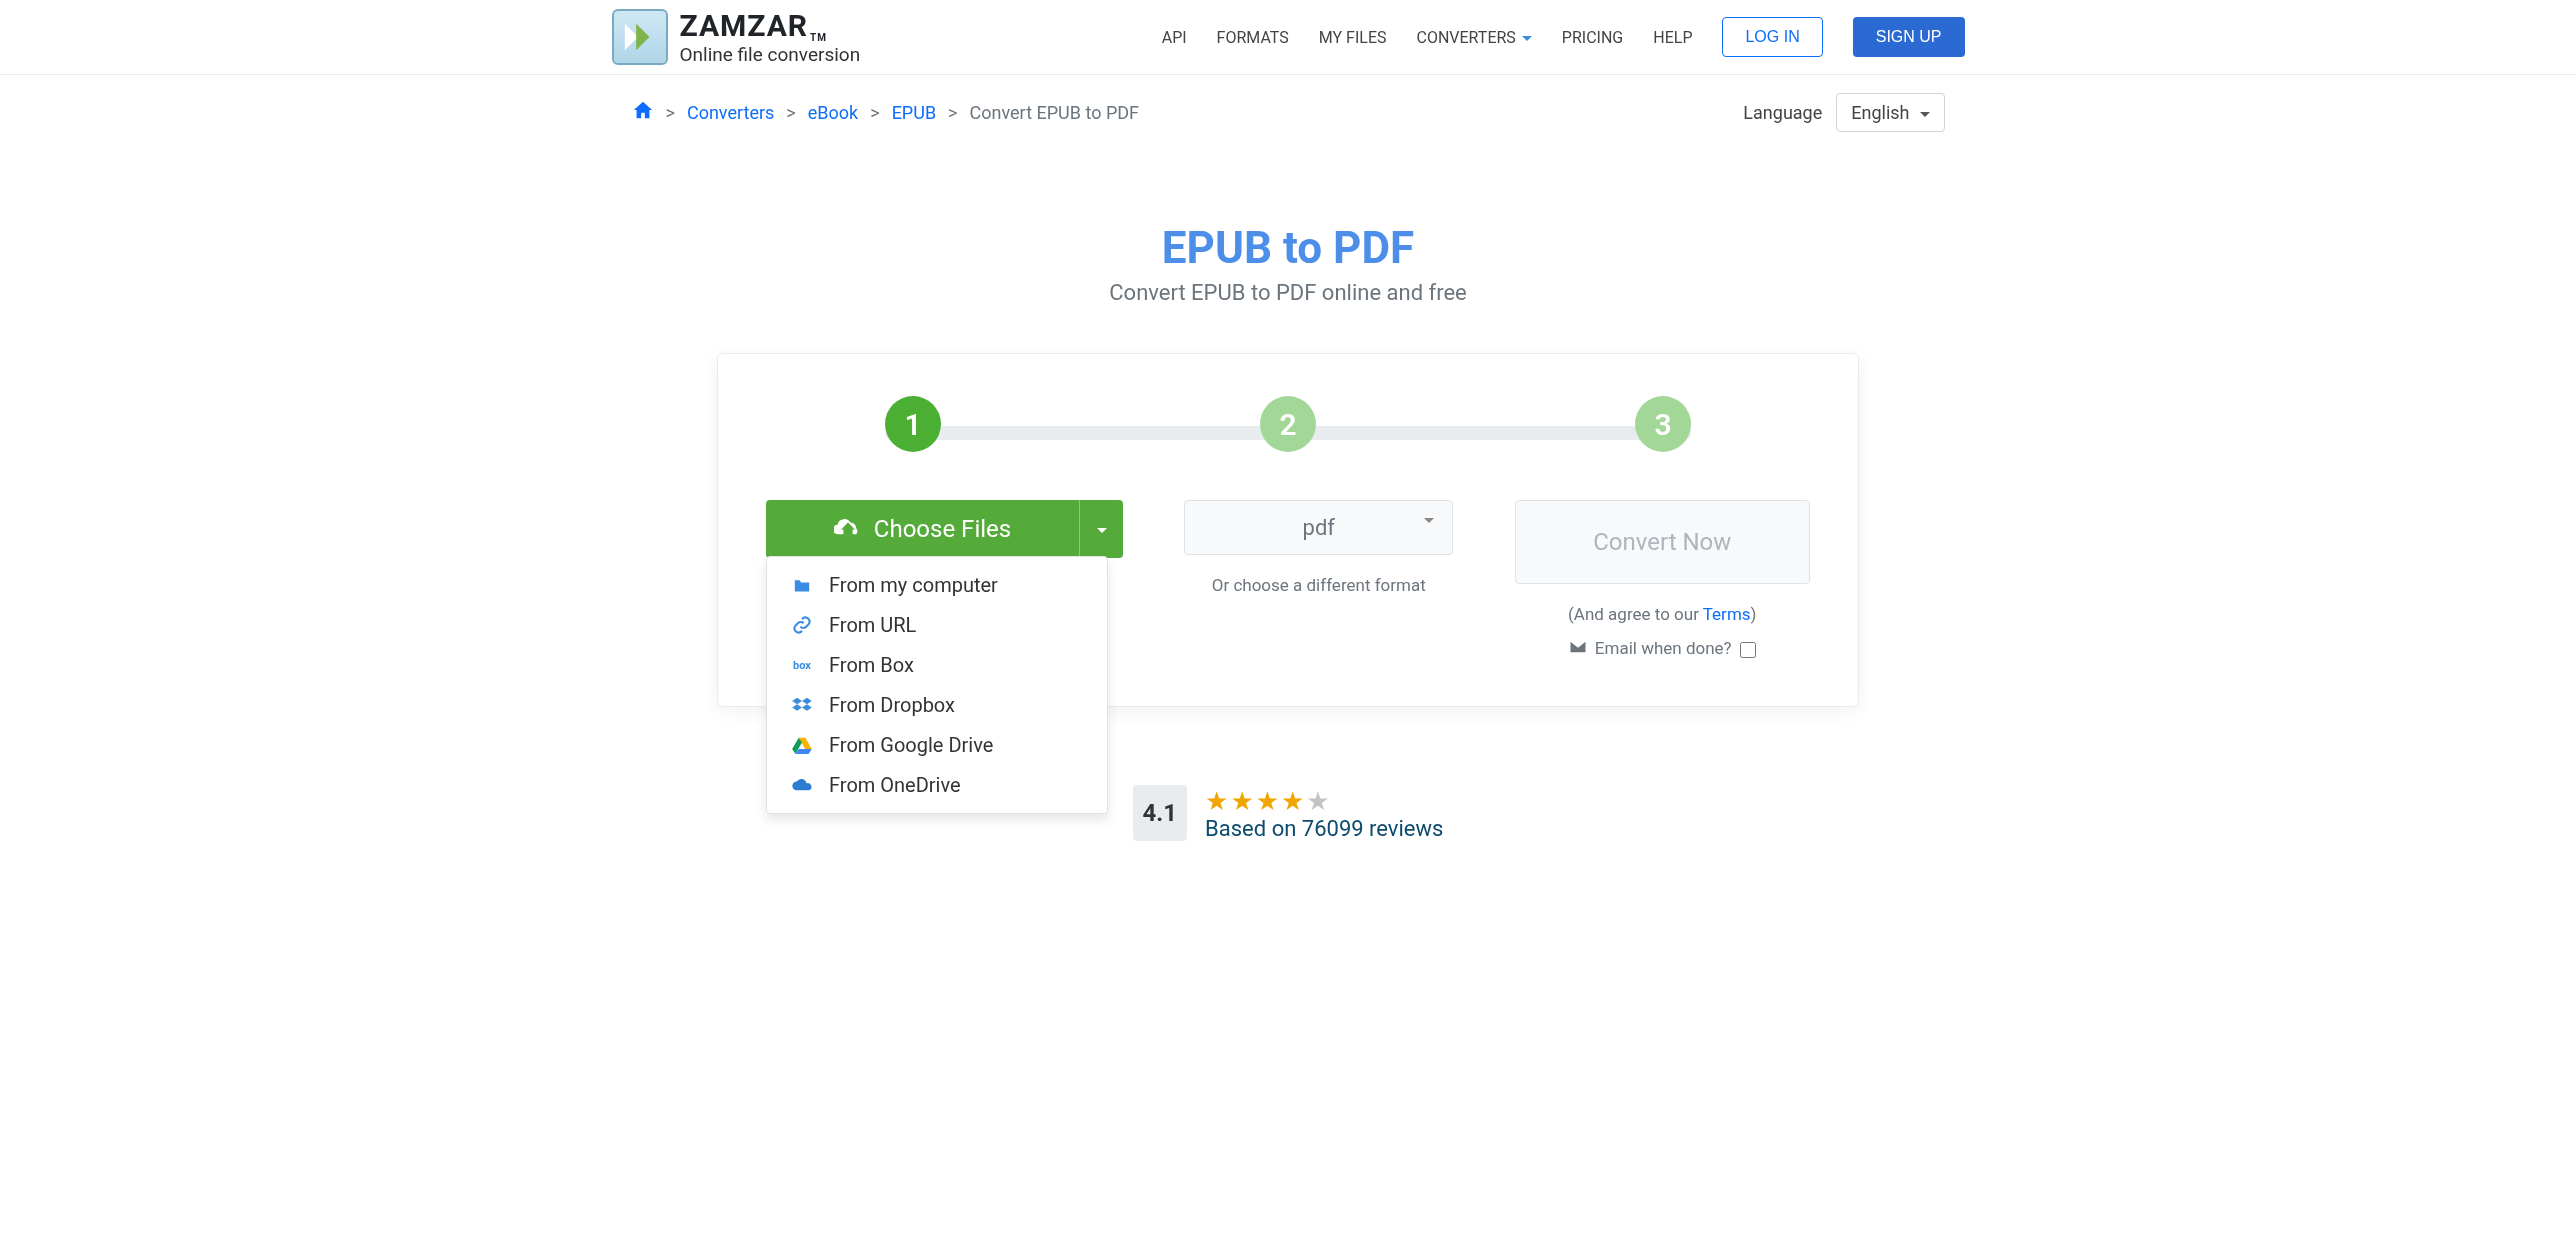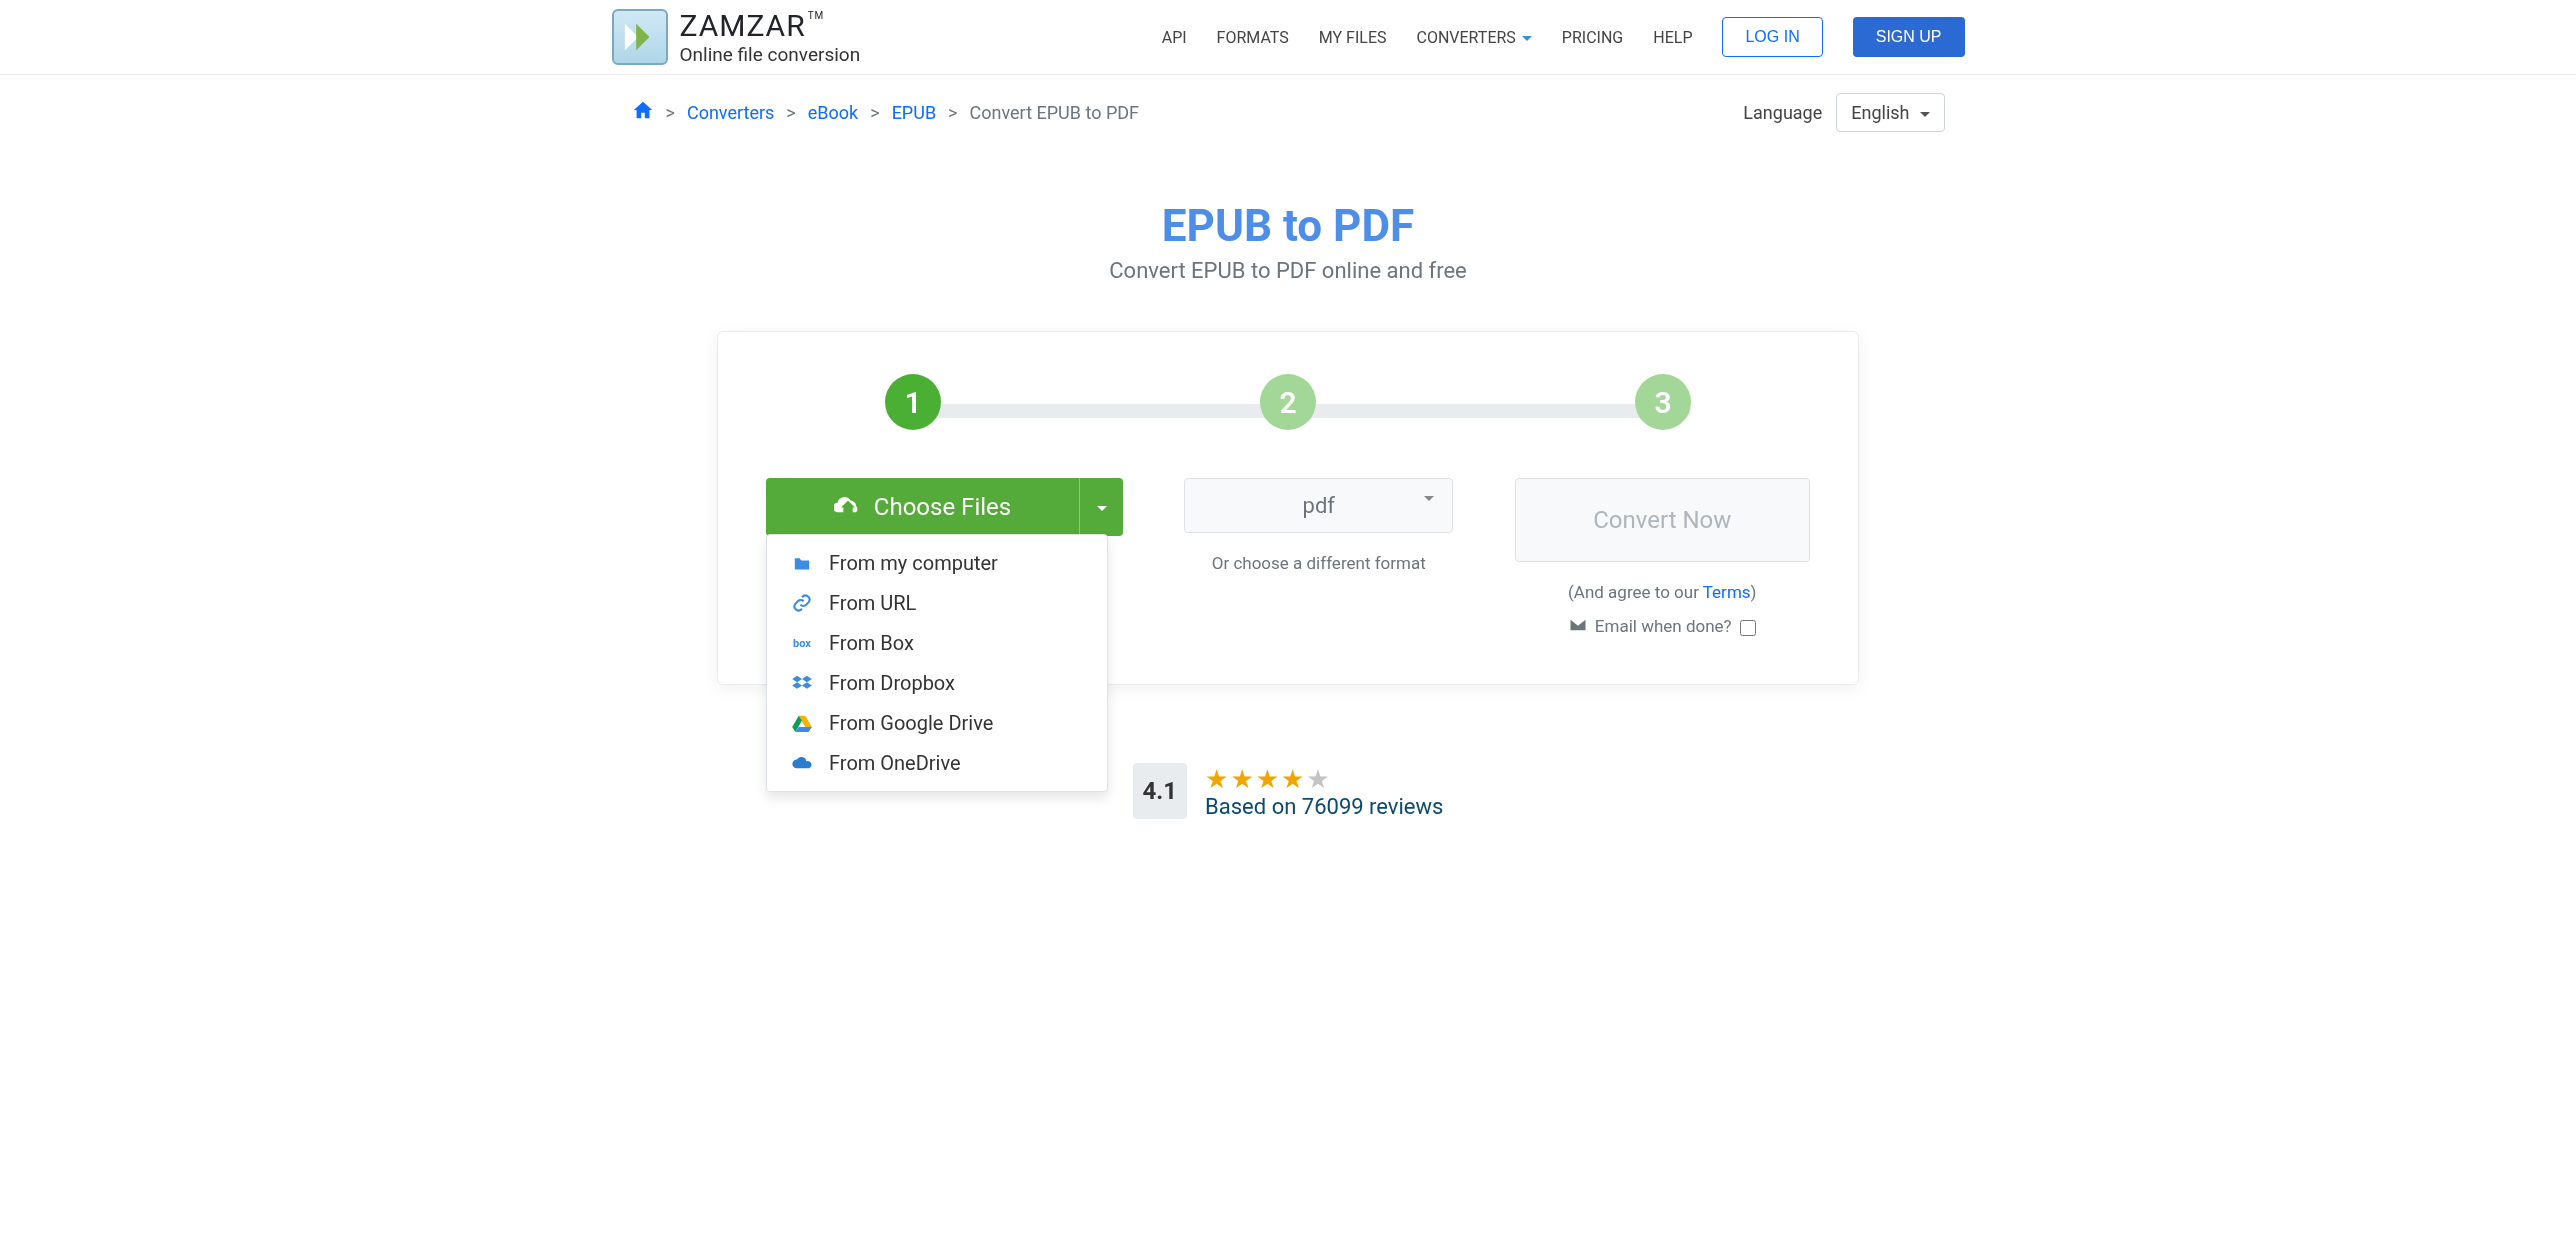--- a/index.html
+++ b/index.html
@@ -4,38 +4,38 @@
 <style>
 * { box-sizing: border-box; margin: 0; padding: 0; }
 body { font-family: -apple-system, BlinkMacSystemFont, "Segoe UI", Roboto, Helvetica, Arial, sans-serif; color: #212529; background: #fff; }
 .container { max-width: 1353px; margin: 0 auto; padding: 0 20px; }
 header { border-bottom: 1px solid #e9ecef; }
 .header-inner { display: flex; align-items: center; justify-content: space-between; padding: 8px 0; }
 .logo-wrap { display: flex; align-items: center; gap: 12px; }
 .logo-icon { width: 56px; height: 56px; background: linear-gradient(#d0e8f5,#b0d6e8); border: 2px solid #7aa9c4; border-radius: 6px; display:flex; align-items:center; justify-content:center; }
 .logo-icon svg { width: 38px; height: 38px; }
 .logo-text { display: flex; flex-direction: column; }
-.logo-title { font-size: 30px; font-weight: 400; letter-spacing: 1px; display:flex; align-items:flex-start; }
+.logo-title { font-size: 30px; font-weight: 700; letter-spacing: 1px; display:flex; align-items:flex-end; }
 .logo-tm { font-size: 10px; margin-left: 2px; margin-top:2px; }
 .logo-sub { font-size: 19px; color: #333; }
 nav { display: flex; align-items: center; gap: 30px; }
 .nav-link { font-size: 16px; color: #444; cursor: pointer; display:flex; align-items:center; gap:6px; }
 .caret { width:0; height:0; border-left:5px solid transparent; border-right:5px solid transparent; border-top:5px solid #3a8de0; margin-top:3px;}
 .btn { padding: 10px 22px; border-radius: 4px; font-size: 16px; font-weight: 500; cursor: pointer; border:1px solid transparent; }
 .btn-outline { color:#0d6efd; border-color:#0d6efd; background:#fff; }
 .btn-primary { background:#2c6ad3; color:#fff; }
 .subbar { padding: 18px 0; }
 .subbar-inner { display:flex; justify-content:space-between; align-items:center; }
 .breadcrumb { display:flex; align-items:center; gap:12px; font-size:18px; color:#6c757d; }
 .breadcrumb a { color:#0d6efd; cursor:pointer; }
 .home-icon { color:#0d6efd; font-size:22px; }
 .lang-wrap { display:flex; align-items:center; gap:14px; font-size:18px; }
 .lang-label { color:#444; }
 .lang-select { border:1px solid #ced4da; border-radius:4px; padding:8px 14px; display:flex; align-items:center; gap:10px; cursor:pointer; color:#444; }
-.hero { text-align:center; margin-top:50px; }
+.hero { text-align:center; margin-top:72px; }
 .hero h1 { font-size:44px; font-weight:700; color:#4d8fe8; }
 .hero p { font-size:22px; color:#6c757d; margin-top:6px; }
 .card { margin:48px auto 0; background:#fff; border:1px solid #e9ecef; border-radius:6px; padding:42px 48px 48px; box-shadow:0 4px 18px rgba(0,0,0,0.06); position:relative; width:1142px; }
 .steps { display:flex; align-items:center; justify-content:space-between; position:relative; margin:0 119px 48px; }
 .step-line { position:absolute; top:30px; left:0; right:0; height:14px; background:#e9ecef; border-radius:8px; z-index:0; }
 .step-circle { width:56px; height:56px; border-radius:50%; display:flex; align-items:center; justify-content:center; font-size:30px; font-weight:600; color:#fff; z-index:1; }
 .step-active { background:#4baf33; }
 .step-inactive { background:#a3d797; }
 .actions { display:flex; gap:48px; align-items:flex-start; }
 .col { flex:1; display:flex; flex-direction:column; align-items:center; }

